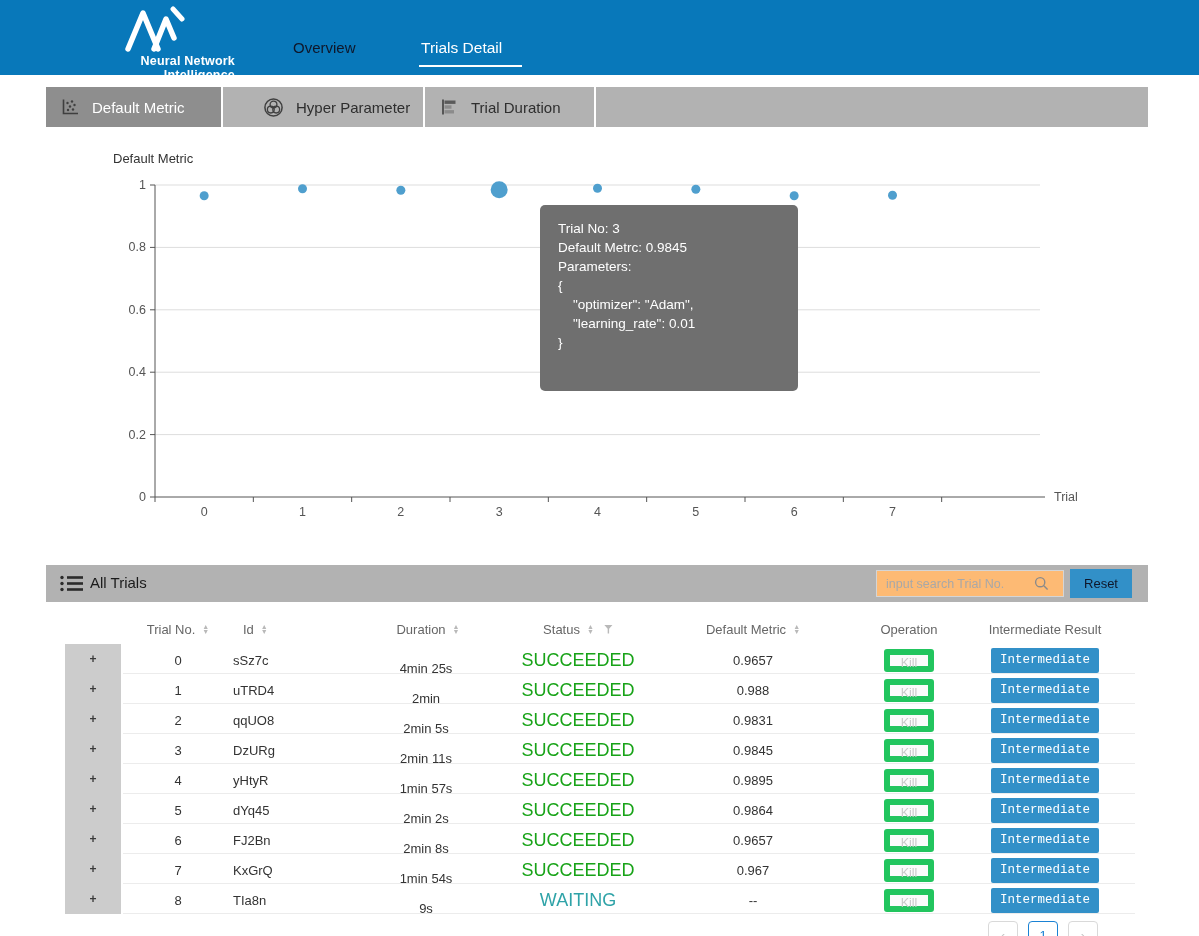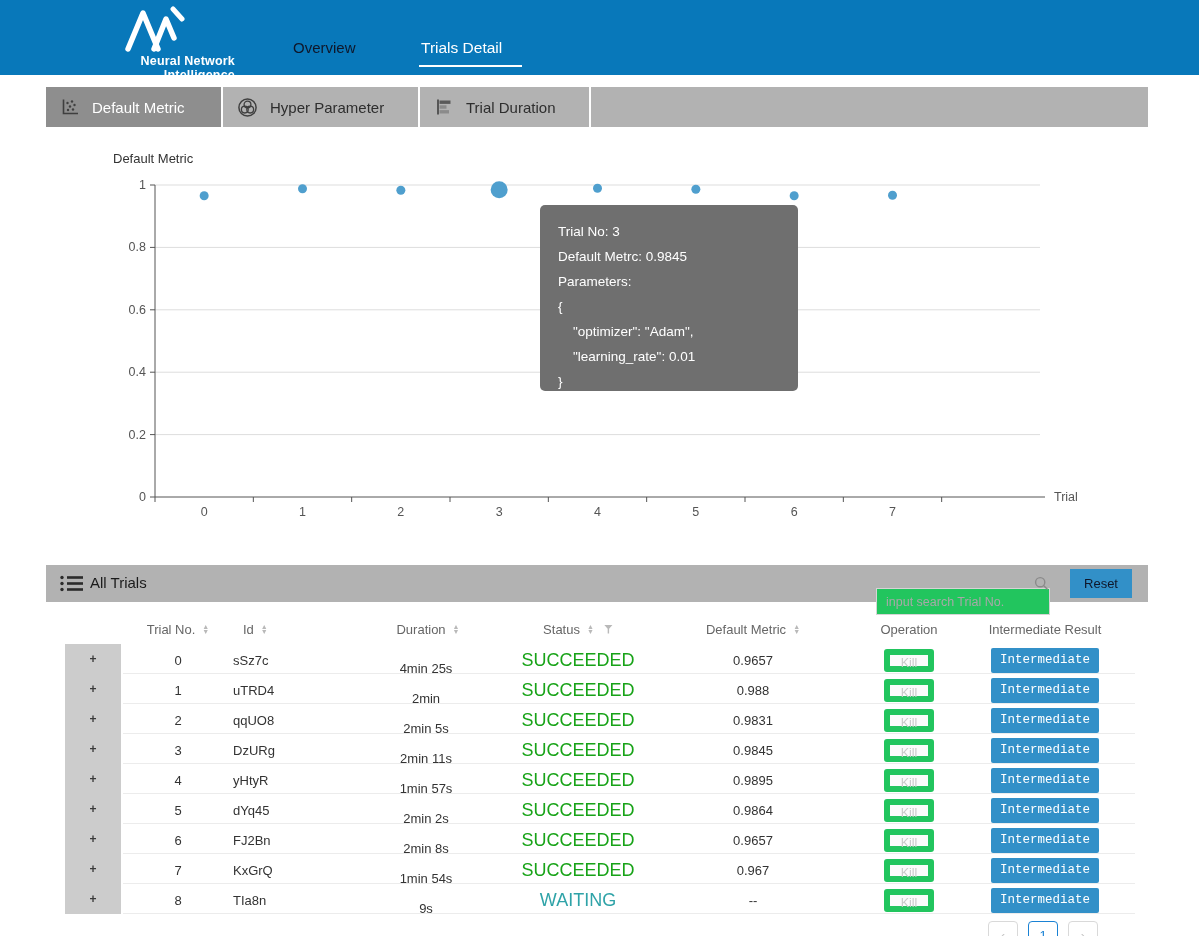--- a/index.html
+++ b/index.html
@@ -21,29 +21,29 @@
   .tab{height:40px;display:flex;align-items:center;box-sizing:border-box;padding:0 14px;
        border-right:2px solid #fff;color:#2e2e2e;font-size:15px;cursor:pointer;white-space:nowrap;}
   .tab.active{background:#8e8e8e;color:#fff;}
   .tab .tabicon{margin-right:12px;flex:none;}
 
   
   .chart-title{position:absolute;left:113px;top:151px;font-size:13px;color:#333;}
   .chart-svg{position:absolute;left:0;top:140px;}
   .tooltip{position:absolute;left:540px;top:205px;width:258px;height:186px;box-sizing:border-box;
            background:#6f6f6f;border-radius:5px;padding:14px 12px 0 18px;z-index:5;
-           color:#fff;font-size:13.5px;line-height:25px;white-space:pre;}
+           color:#fff;font-size:13.5px;line-height:19px;white-space:pre;}
 
   
   .alltrials{position:absolute;left:46px;top:565px;width:1102px;height:37px;background:#b2b2b2;}
   .alltrials .listicon{position:absolute;left:14px;top:9px;}
   .alltrials-title{position:absolute;left:44px;top:9px;font-size:15px;font-weight:normal;color:#1b1b1b;}
-  .search-box{position:absolute;left:830px;top:5px;width:174px;height:27px;box-sizing:border-box;
-              border:1px solid #d5d5d5;background:#22c55e;font-family:"Liberation Sans",sans-serif;
-              font-size:12.5px;color:#444;padding:0 28px 0 9px;outline:none;margin-top:18px;}
+  .search-box{position:absolute;left:830px;top:5px;width:188px;height:27px;box-sizing:border-box;
+              border:1px solid #d5d5d5;background:#fdba74;font-family:"Liberation Sans",sans-serif;
+              font-size:12.5px;color:#444;padding:0 28px 0 9px;outline:none;}
   .search-box::placeholder{color:#a8a8a8;}
   .search-mag{position:absolute;left:988px;top:11px;cursor:pointer;}
   .reset-btn{position:absolute;left:1024px;top:4px;width:62px;height:29px;background:#3290c8;border:none;
              color:#0f172a;font-size:13px;font-family:"Liberation Sans",sans-serif;cursor:pointer;}
 
   
   .trials-table{position:absolute;left:65px;top:614px;width:1070px;}
   .trow{display:grid;grid-template-columns:58px 110px 110px 170px 130px 220px 92px 180px;align-items:center;}
   .thead{height:30px;color:#666;font-size:13px;}
   .th{display:flex;align-items:center;justify-content:center;}
@@ -94,21 +94,21 @@
           <path d="M3.5 2.5 V16.5 H18" fill="none" stroke="#3f3f3f" stroke-width="1.6"></path>
           <circle cx="7.5" cy="6" r="1.2" fill="#3f3f3f"></circle>
           <circle cx="12" cy="4.5" r="1.2" fill="#3f3f3f"></circle>
           <circle cx="10" cy="9.5" r="1.2" fill="#3f3f3f"></circle>
           <circle cx="14.5" cy="8" r="1.2" fill="#3f3f3f"></circle>
           <circle cx="8" cy="13" r="1.2" fill="#3f3f3f"></circle>
           <circle cx="13" cy="12.5" r="1.2" fill="#3f3f3f"></circle>
         </svg>
         <span>Default Metric</span>
       </div>
-      <div class="tab" style="width: 197px;">
+      <div class="tab" style="width: 176px; margin-left: 26px;">
         <svg class="tabicon" width="21" height="21" viewBox="0 0 21 21">
           <circle cx="10.5" cy="10.5" r="8.6" fill="none" stroke="#3f3f3f" stroke-width="1.5"></circle>
           <circle cx="10.5" cy="7.6" r="3.4" fill="none" stroke="#3f3f3f" stroke-width="1.3"></circle>
           <circle cx="7.8" cy="12.6" r="3.4" fill="none" stroke="#3f3f3f" stroke-width="1.3"></circle>
           <circle cx="13.2" cy="12.6" r="3.4" fill="none" stroke="#3f3f3f" stroke-width="1.3"></circle>
         </svg>
         <span>Hyper Parameter</span>
       </div>
       <div class="tab" style="width: 171px;">
         <svg class="tabicon" width="20" height="20" viewBox="0 0 20 20">

